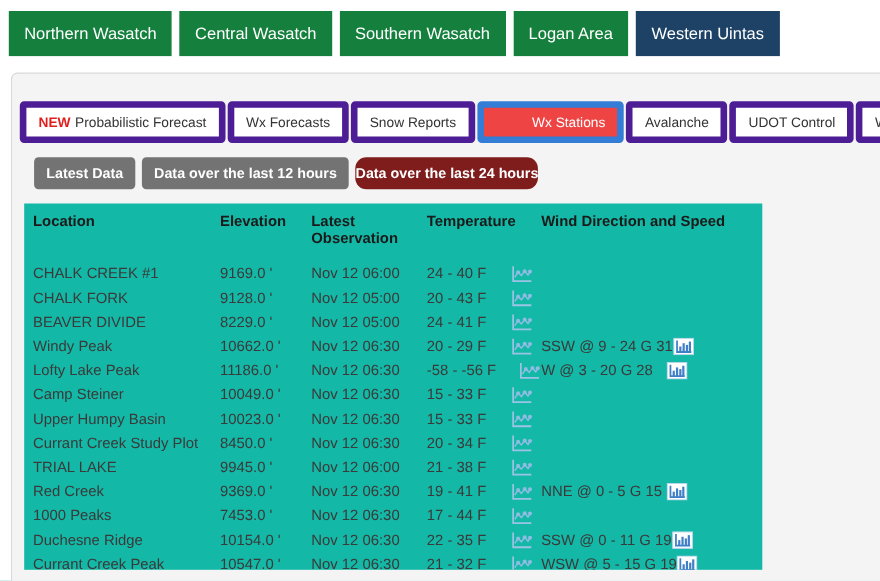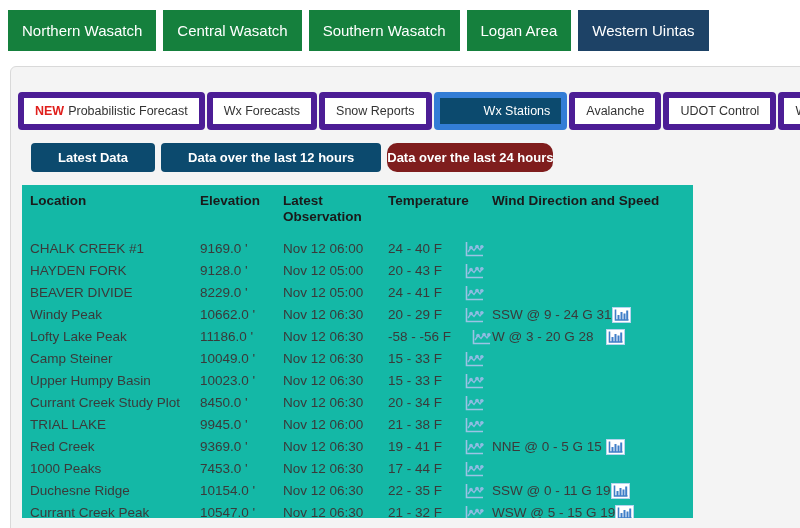--- a/index.html
+++ b/index.html
@@ -42,36 +42,36 @@
   .section-tab{
     background:#ffffff;
     border:6px solid #4c1d95;
     border-radius:4px;
     color:#333;
     font-size:12.5px;line-height:14px;
     padding:6px 11px;
     cursor:pointer;white-space:nowrap;
   }
   .section-tab.active{
-    background:#0c4a6e;border-color:#337dd6;color:#fff;padding-left:44px;
+    background:#ef4444;border-color:#337dd6;color:#fff;padding-left:44px;
   }
   .section-tab .new-flag{
     color:#e01f1c;font-weight:bold;margin-right:4px;
   }
   .section-tab .new-flag:empty{display:none;margin:0;}
 
   
   .btn-row{
     display:flex;gap:6px;
     margin:13px 0 0 20px;
   }
   .range-btn{
-    background:#0c4a6e;color:#fff;
+    background:#737373;color:#fff;
     font-size:13px;font-weight:bold;line-height:15px;
-    padding:7px 27px;border-radius:4px;
+    padding:7px 11px;border-radius:4px;
     cursor:pointer;white-space:nowrap;
   }
   .range-btn.active{
     background:#7f1d1d;border-radius:10px;padding:7px 0;
   }
 
   
   .table-wrap{
     background:#14b8a6;
     margin:13px 0 0 11px;
@@ -183,21 +183,21 @@
               <circle cx="17.8" cy="5.8" r="1.8" fill="#8fbce2"></circle>
             </svg>
           </span>
         </div>
         <div class="cell-wind">
           <span class="wind-text"></span>
 
         </div>
       </div>
       <div class="t-row">
-        <div>HAYDEN FORK</div>
+        <div>CHALK FORK</div>
         <div>9128.0 '</div>
         <div>Nov 12 05:00</div>
         <div class="cell-temp">
           <span class="temp-text">20 - 43 F</span>
           <span class="icon-btn spark-icon">
             <svg width="20" height="17" viewBox="0 0 20 17">
               <path d="M2.5 1 L2.5 14.5 L19 14.5" fill="none" stroke="#9cc3e5" stroke-width="1.6"></path>
               <polyline points="4,11 7,6.5 10,9.5 13,5.5 16,9 19,5" fill="none" stroke="#8fbce2" stroke-width="1.4"></polyline>
               <circle cx="7" cy="6.5" r="1.8" fill="#8fbce2"></circle>
               <circle cx="13" cy="5.5" r="1.8" fill="#8fbce2"></circle>

